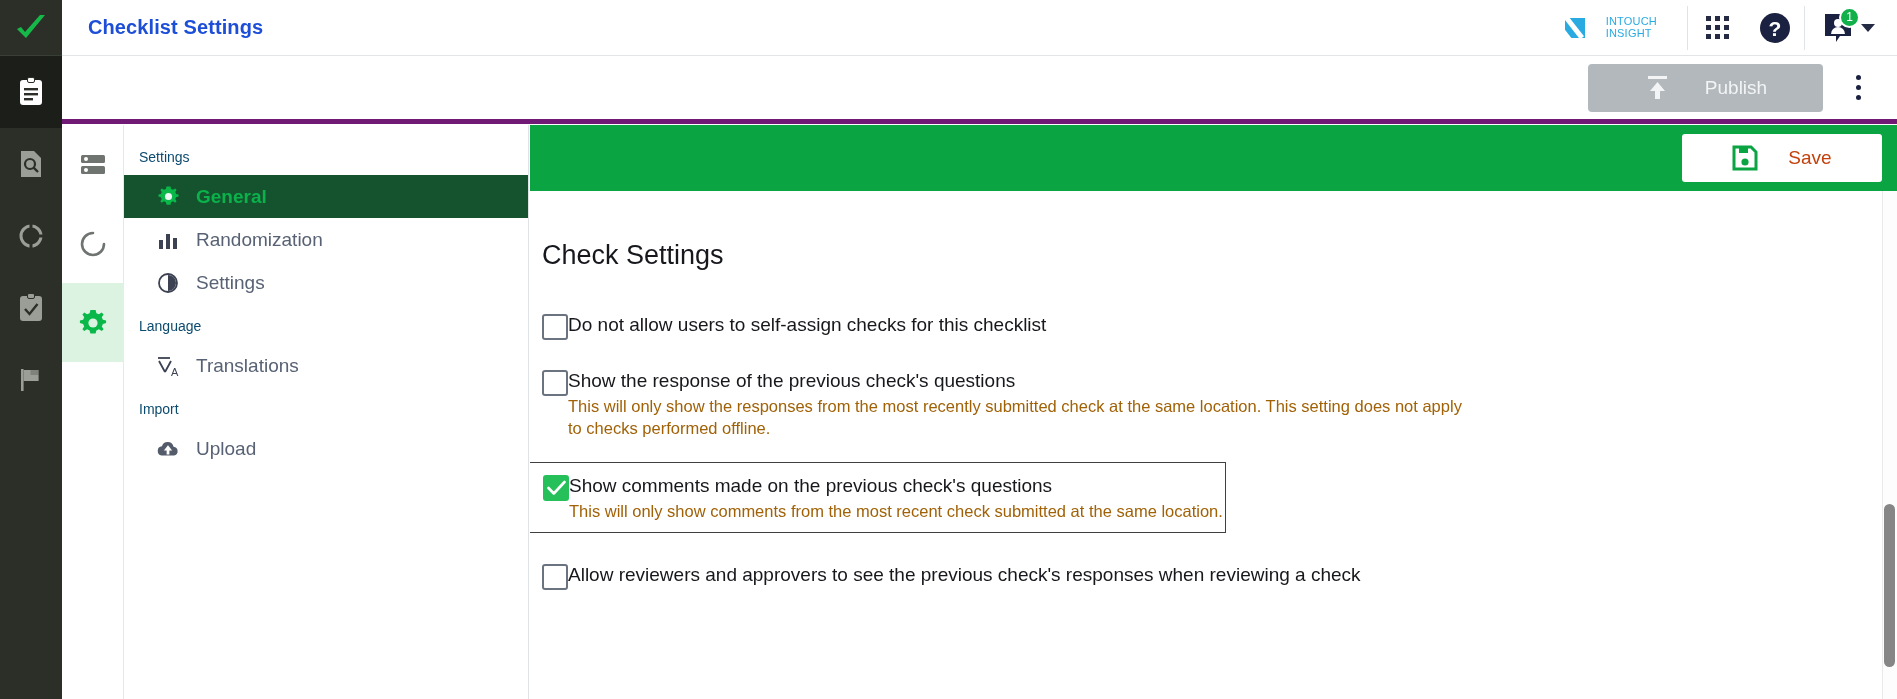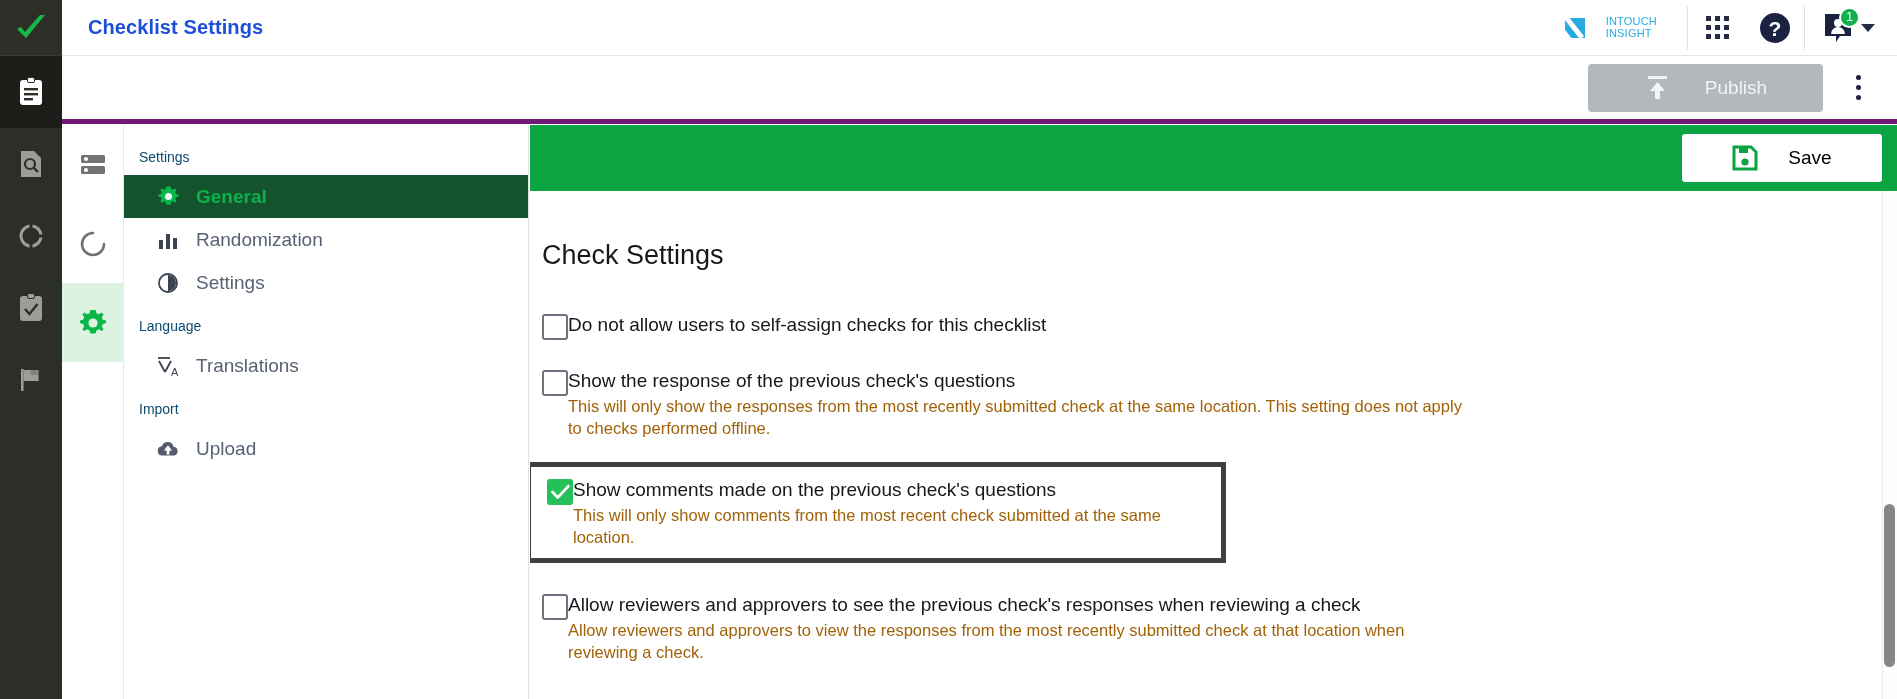--- a/index.html
+++ b/index.html
@@ -146,21 +146,21 @@
   .savebar {
     position: absolute; left: 530px; top: 125px;
     width: 1367px; height: 66px;
     background: #0aa443;
     display: flex; align-items: center; justify-content: flex-end;
   }
   .save-btn {
     width: 200px; height: 48px; margin-right: 15px;
     background: #ffffff; border-radius: 3px; border: none;
     display: flex; align-items: center; justify-content: center; gap: 30px;
-    color: #000000; font-size: 19px; cursor: pointer;
+    color: #c2410c; font-size: 19px; cursor: pointer;
     font-family: inherit;
   }
 
   
   .content {
     position: absolute; left: 530px; top: 191px;
     width: 1367px; height: 508px;
     background: #ffffff; overflow: hidden;
   }
   .content-inner { padding: 49px 0 0 12px; }
@@ -182,21 +182,21 @@
     background: #25c05a; border-color: #25c05a;
     display: flex; align-items: center; justify-content: center;
   }
   .opt-text { padding-top: 0; }
   .opt-label { font-size: 19px; color: #17181c; line-height: 25px; }
   .opt-desc {
     font-size: 16.5px; color: #a16207; line-height: 22px;
     margin-top: 2px; max-width: 900px;
   }
   .opt-row.highlighted {
-    border: 5px solid #404040;
+    border: 1px solid #404040;
     padding: 10px 0 10px 16px;
     margin-left: -16px;
     margin-top: 16px; margin-bottom: 22px;
     width: 700px;
   }
 
   
   .scrollbar-track {
     position: absolute; right: 0; top: 191px;
     width: 15px; height: 508px;
@@ -447,21 +447,20 @@
         <div class="opt-text">
           <div class="opt-label">Show comments made on the previous check's questions</div>
           <div class="opt-desc">This will only show comments from the most recent check submitted at the same location.</div>
         </div>
       </div>
 
       <div class="opt-row">
         <div class="cbx"></div>
         <div class="opt-text">
           <div class="opt-label">Allow reviewers and approvers to see the previous check's responses when reviewing a check</div>
-          <div class="opt-desc">Allow reviewers and approvers to view the responses from the most recently submitted check at that location when reviewing a check.</div>
         </div>
       </div>
     </div>
   </div>
 
   <div class="scrollbar-track">
     <div class="scrollbar-thumb"></div>
   </div>
 
 </div>

